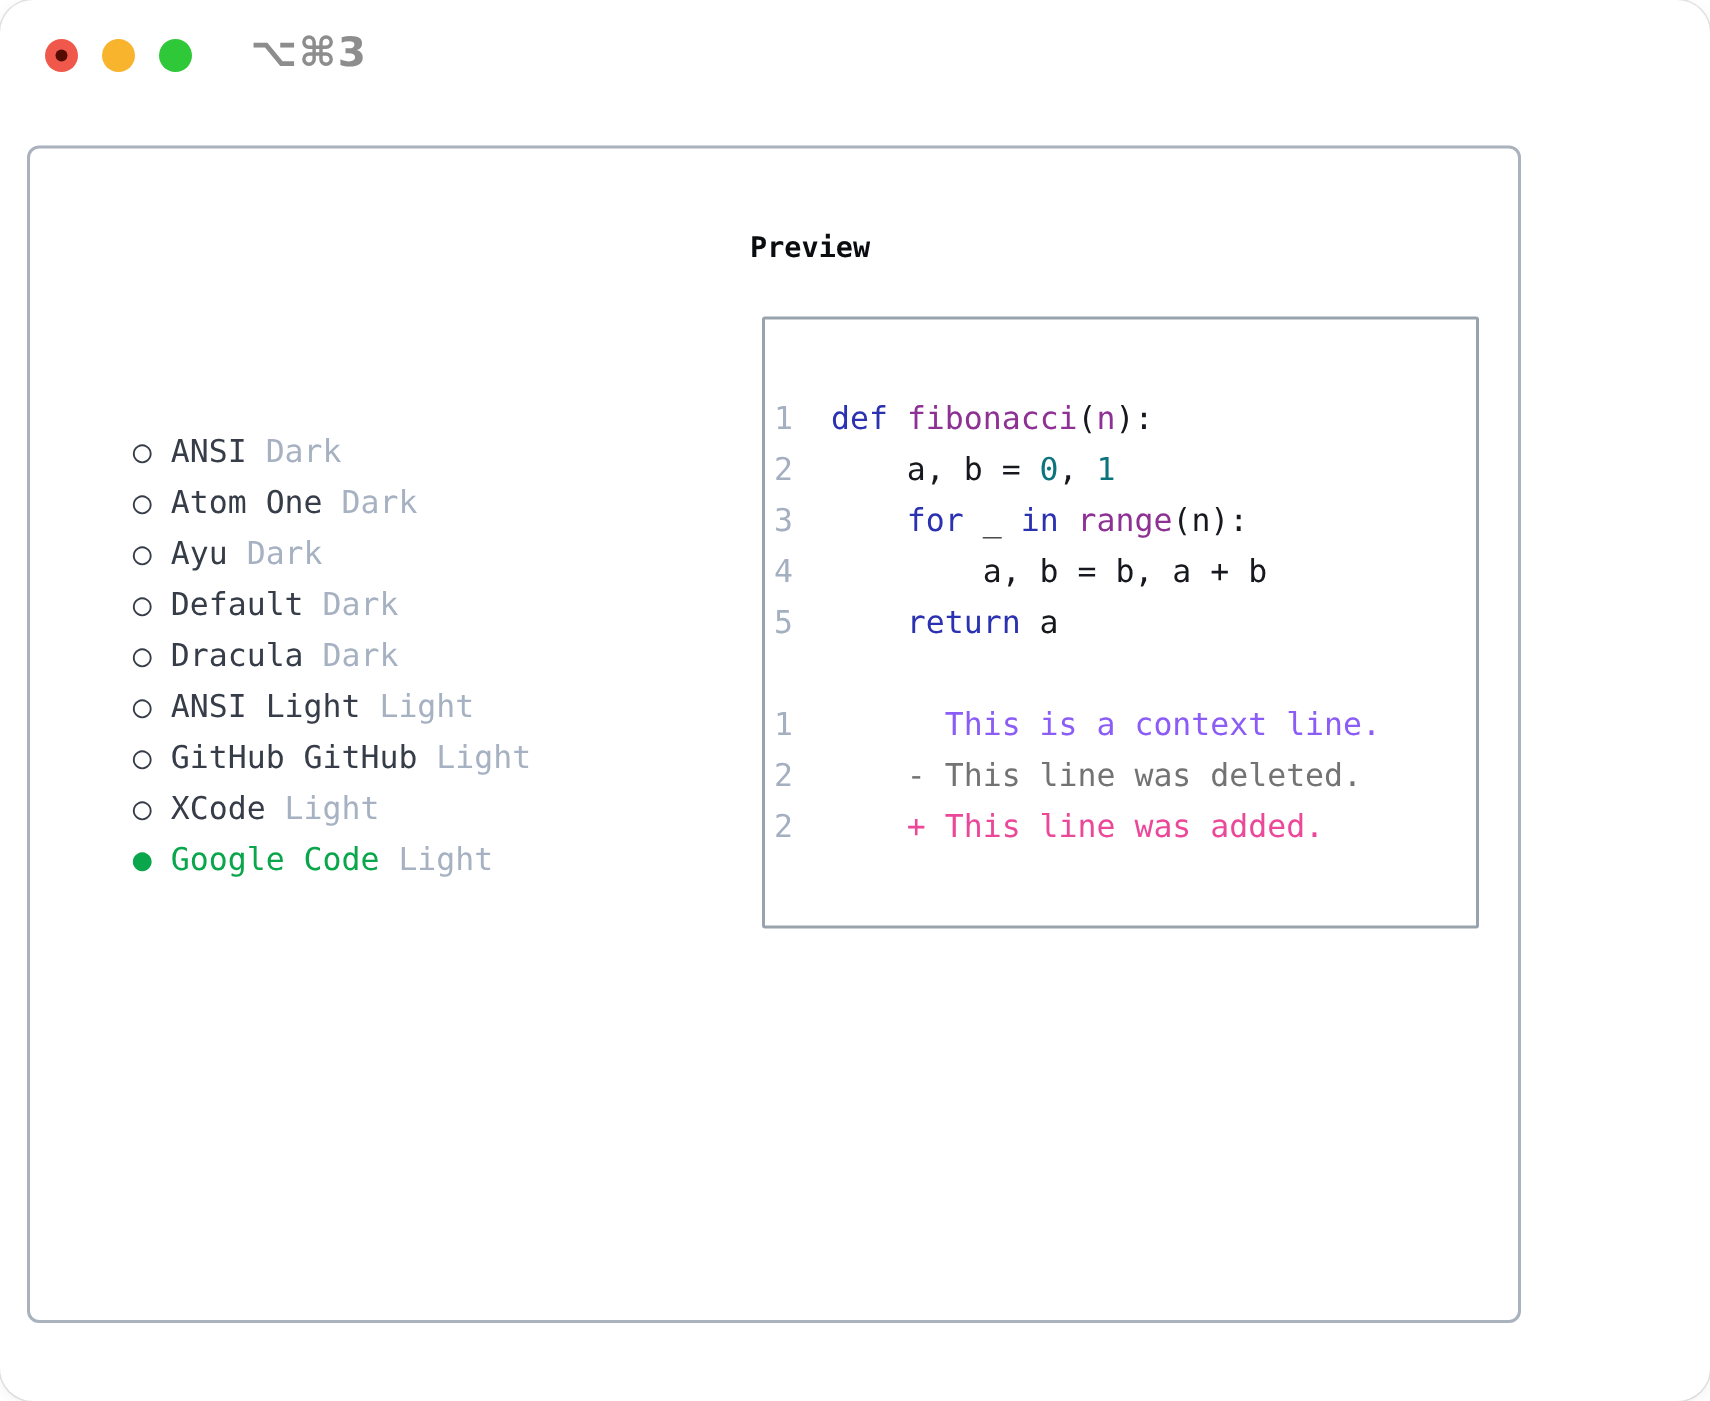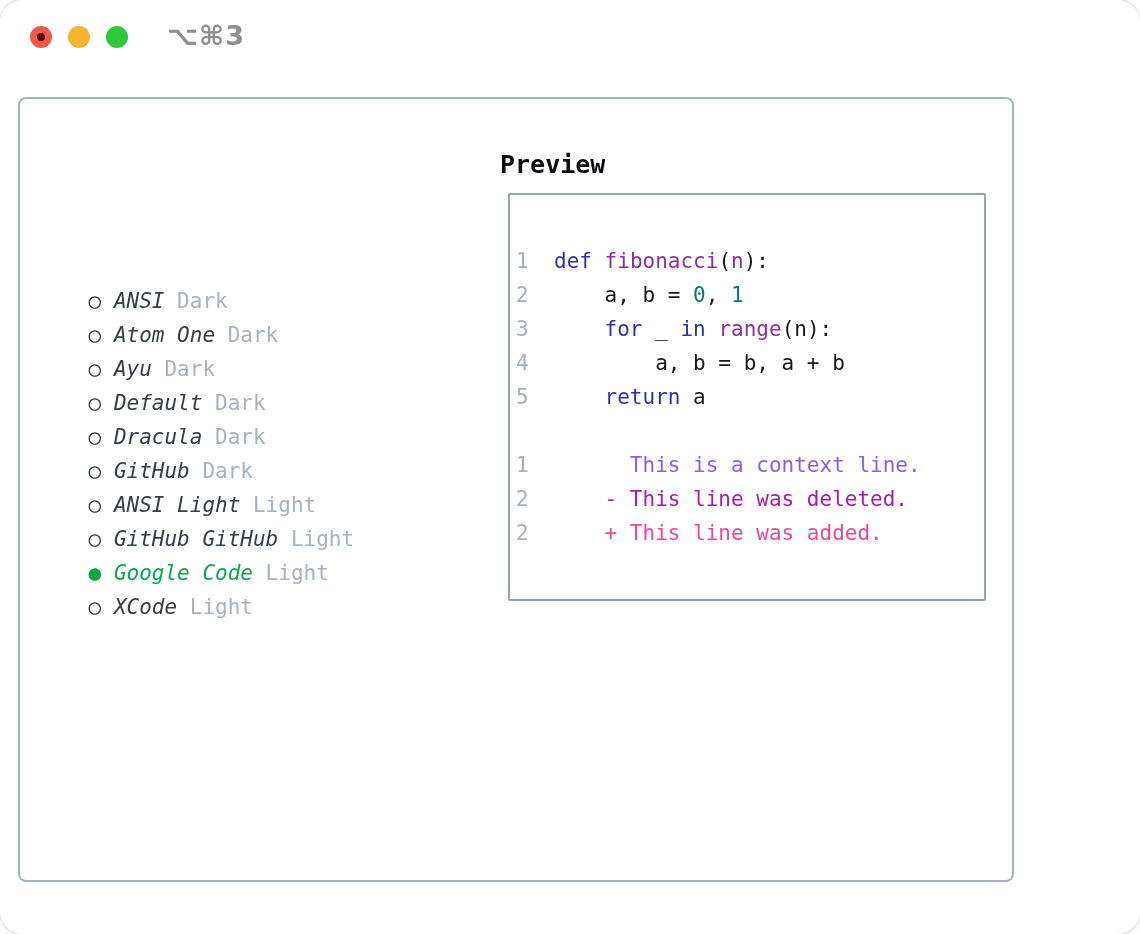--- a/index.html
+++ b/index.html
@@ -34,45 +34,45 @@
   }
   .pane {
     position:absolute; left:18px; top:49px;
     font-size:21px; line-height:34px; white-space:pre; color:#363d49;
   }
   .row { height:34px; }
   .spacer { height:34px; }
   .header-row { color:#0a0c10; font-weight:bold; }
   .prompt { color:#0a0c10; font-weight:bold; }
   .option-row .marker { color:#363d49; }
-  .option-row .name   { color:#363d49;font-style:italic; }
+  .option-row .name   { color:#363d49; }
   .option-row .tag    { color:#a6b1c2; }
   .option-row.selected .marker { color:#0aa64c; }
   .option-row.selected .name   { color:#0aa64c; }
   
   .preview-title {
     position:absolute; left:480px; top:49px;
-    font-size:25px; line-height:34px; font-weight:bold; color:#0a0c10;
+    font-size:19px; line-height:34px; font-weight:bold; color:#0a0c10;
   }
   .preview-box {
-    position:absolute; left:488px; top:94px; width:478px; height:408px;
+    position:absolute; left:488px; top:112px; width:478px; height:408px;
     border:2px solid #99a3ad; border-radius:2px; background:#fff;
   }
   .code {
     position:absolute; left:6px; top:49px;
     font-size:21px; line-height:34px; white-space:pre;
   }
   .code-line { height:34px; }
   .ln { display:inline-block; width:38px; color:#a4afc0; }
   .tok-kw  { color:#2b32b2; }
   .tok-fn  { color:#8e3194; }
   .tok-nm  { color:#0c747c; }
   .tok-pl  { color:#16181d; }
   .tok-ctx { color:#8b5cf6; }
-  .tok-del { color:#a21caf; }
+  .tok-del { color:#737373; }
   .tok-add { color:#ec4899; }
 </style>
 </head>
 <body>
 
 <div class="window">
 
   <div class="lights">
     <span class="light red">
         <span class="dot"></span>
@@ -90,29 +90,27 @@
     <span class="marker">○ </span><span class="name">ANSI</span><span class="tag"> Dark</span>
   </div><div class="row option-row">
     <span class="marker">○ </span><span class="name">Atom One</span><span class="tag"> Dark</span>
   </div><div class="row option-row">
     <span class="marker">○ </span><span class="name">Ayu</span><span class="tag"> Dark</span>
   </div><div class="row option-row">
     <span class="marker">○ </span><span class="name">Default</span><span class="tag"> Dark</span>
   </div><div class="row option-row">
     <span class="marker">○ </span><span class="name">Dracula</span><span class="tag"> Dark</span>
   </div><div class="row option-row">
-    <span class="marker">○ </span><span class="name">GitHub</span><span class="tag"> Dark</span>
-  </div><div class="row option-row">
     <span class="marker">○ </span><span class="name">ANSI Light</span><span class="tag"> Light</span>
   </div><div class="row option-row">
     <span class="marker">○ </span><span class="name">GitHub GitHub</span><span class="tag"> Light</span>
+  </div><div class="row option-row">
+    <span class="marker">○ </span><span class="name">XCode</span><span class="tag"> Light</span>
   </div><div class="row option-row selected">
     <span class="marker">● </span><span class="name">Google Code</span><span class="tag"> Light</span>
-  </div><div class="row option-row">
-    <span class="marker">○ </span><span class="name">XCode</span><span class="tag"> Light</span>
   </div></div>
 
       <div class="spacer"></div>
 
       
 
       
 
       
 

